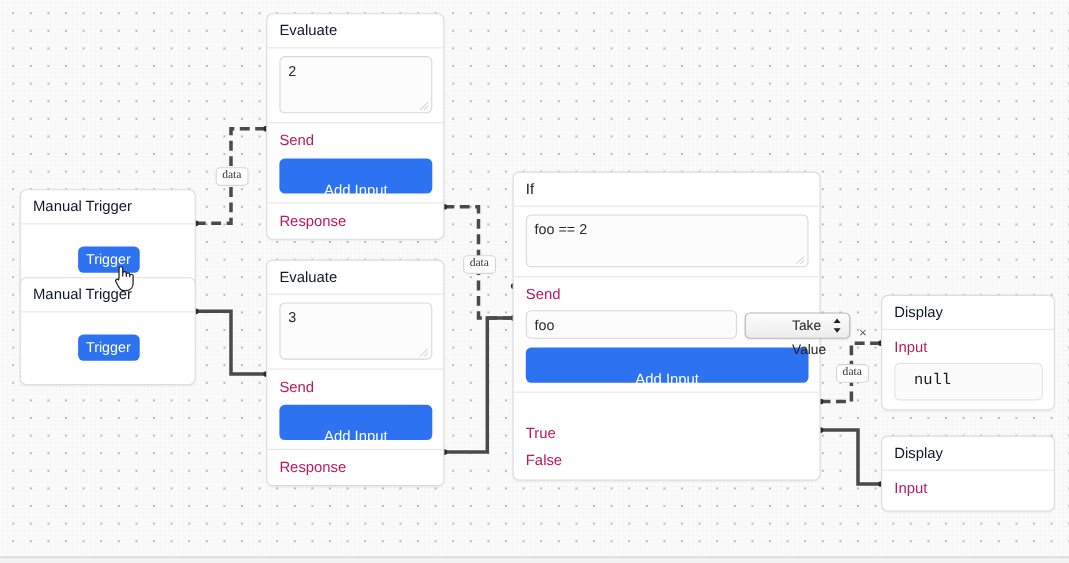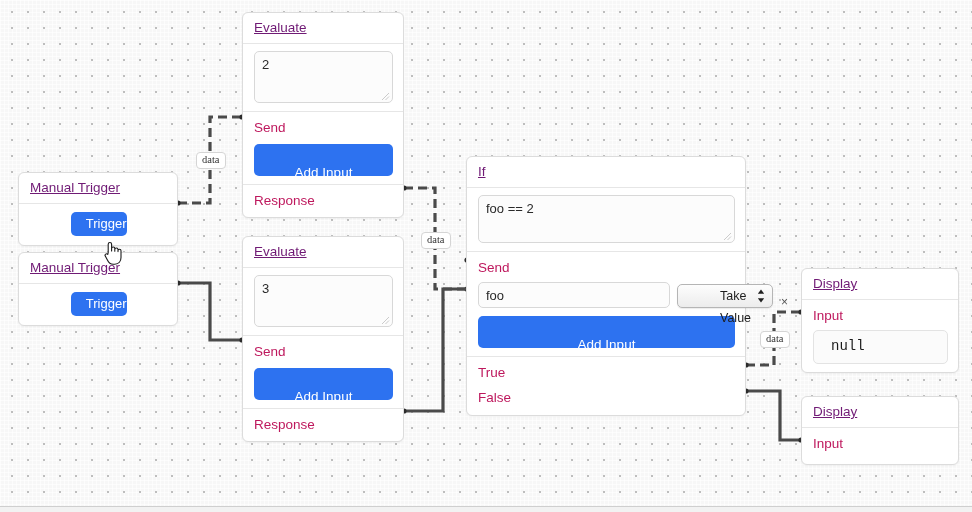--- a/index.html
+++ b/index.html
@@ -50,25 +50,24 @@
     position: absolute;
     background: #ffffff;
     border: 1px solid #dcdcdc;
     border-radius: 6px;
     box-sizing: border-box;
     box-shadow: 0 1px 2px rgba(0,0,0,0.045);
     z-index: 5;
   }
   .node-title {
     font-size: 13.5px;
-    color: #701a75;
+    color: #0f172a;
     padding: 7px 10px 7px 11px;
     border-bottom: 1px solid #e6e6e6;
     line-height: 16px;
-    text-decoration: underline;
   }
   .sect {
     padding: 7px 10px 8px 11px;
     border-bottom: 1px solid #e6e6e6;
   }
   .sect.last { border-bottom: none; }
   .port-label {
     font-size: 13.5px;
     color: #be185d;
     line-height: 17px;
@@ -110,33 +109,33 @@
     height: 25px;
     font-family: "Liberation Sans", sans-serif;
     font-size: 13.5px;
     line-height: 25px;
     padding: 16px;
     cursor: pointer;
     text-align: center;
   }
   .btn-trigger {
     display: block;
-    margin: 0 auto;
+    margin: 12px auto;
     width: 56px;
     background: #2d72f0;
     color: #ffffff;
     border: none;
     border-radius: 5px;
     height: 24px;
     font-family: "Liberation Sans", sans-serif;
     font-size: 13px;
     line-height: 24px;
     padding: 0;
     cursor: pointer;
-    text-align: right;
+    text-align: center;
   }
 
   .row-inline {
     display: flex;
     align-items: flex-end;
     gap: 7px;
     margin-top: 6px;
   }
   .txt-input {
     flex: 1 1 auto;
@@ -355,21 +354,21 @@
           </svg>
         </div>
         <span class="x-btn">×</span>
       </div>
 
       <div style="margin-top:8px;">
         <button class="btn-blue">Add Input</button>
       </div>
     </div>
 
-    <div class="sect last" style="padding:7px 10px 9px 11px;">
+    <div class="sect last" style="padding:7px 10px 9px 11px;margin-top:21px;">
       <div class="port-label" style="margin-bottom:8px;">True</div>
       <div class="port-label">False</div>
     </div>
   </div>
 
   <div class="node" style="left:801px; top:268px; width:158px;">
     <div class="node-title">Display</div>
     <div class="sect last">
       <div class="port-label">Input</div>
       <div class="mono-box">null</div>

